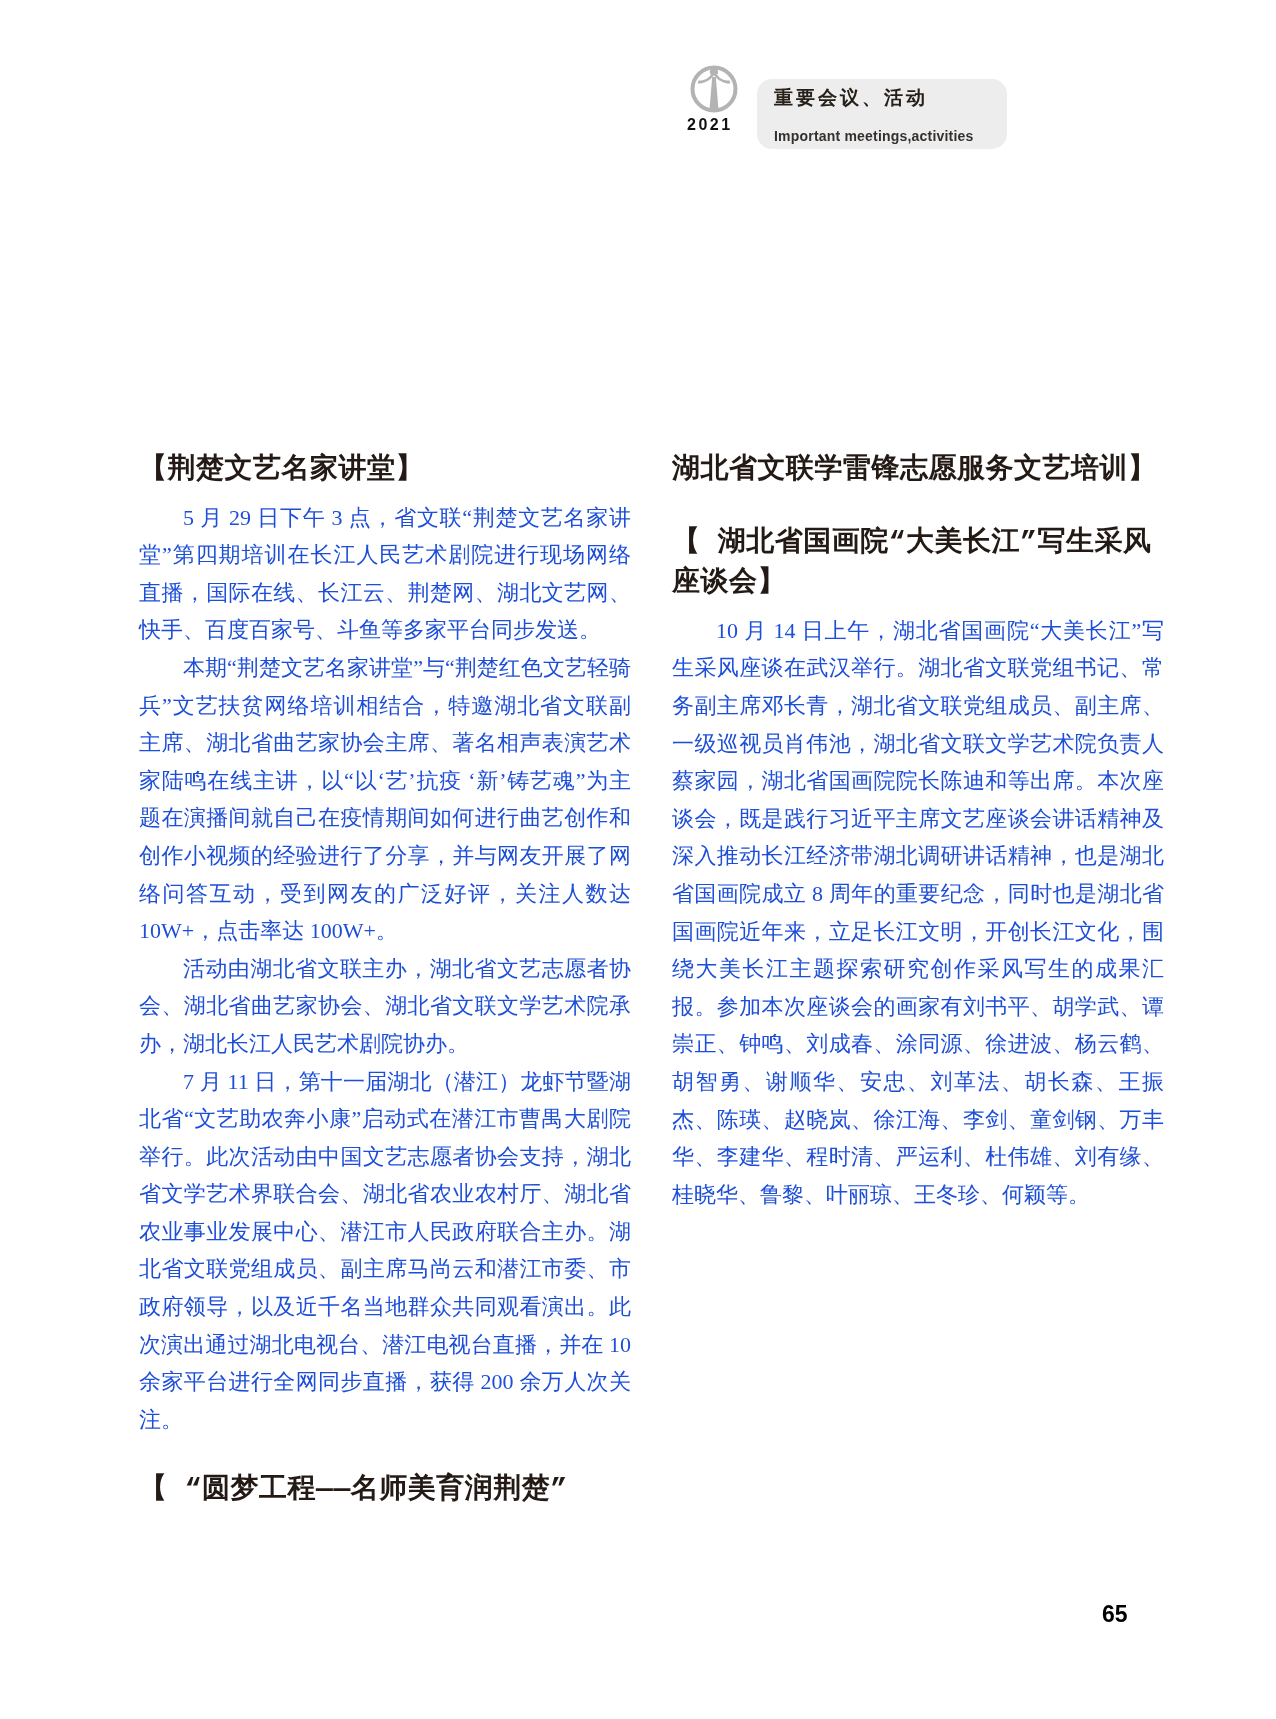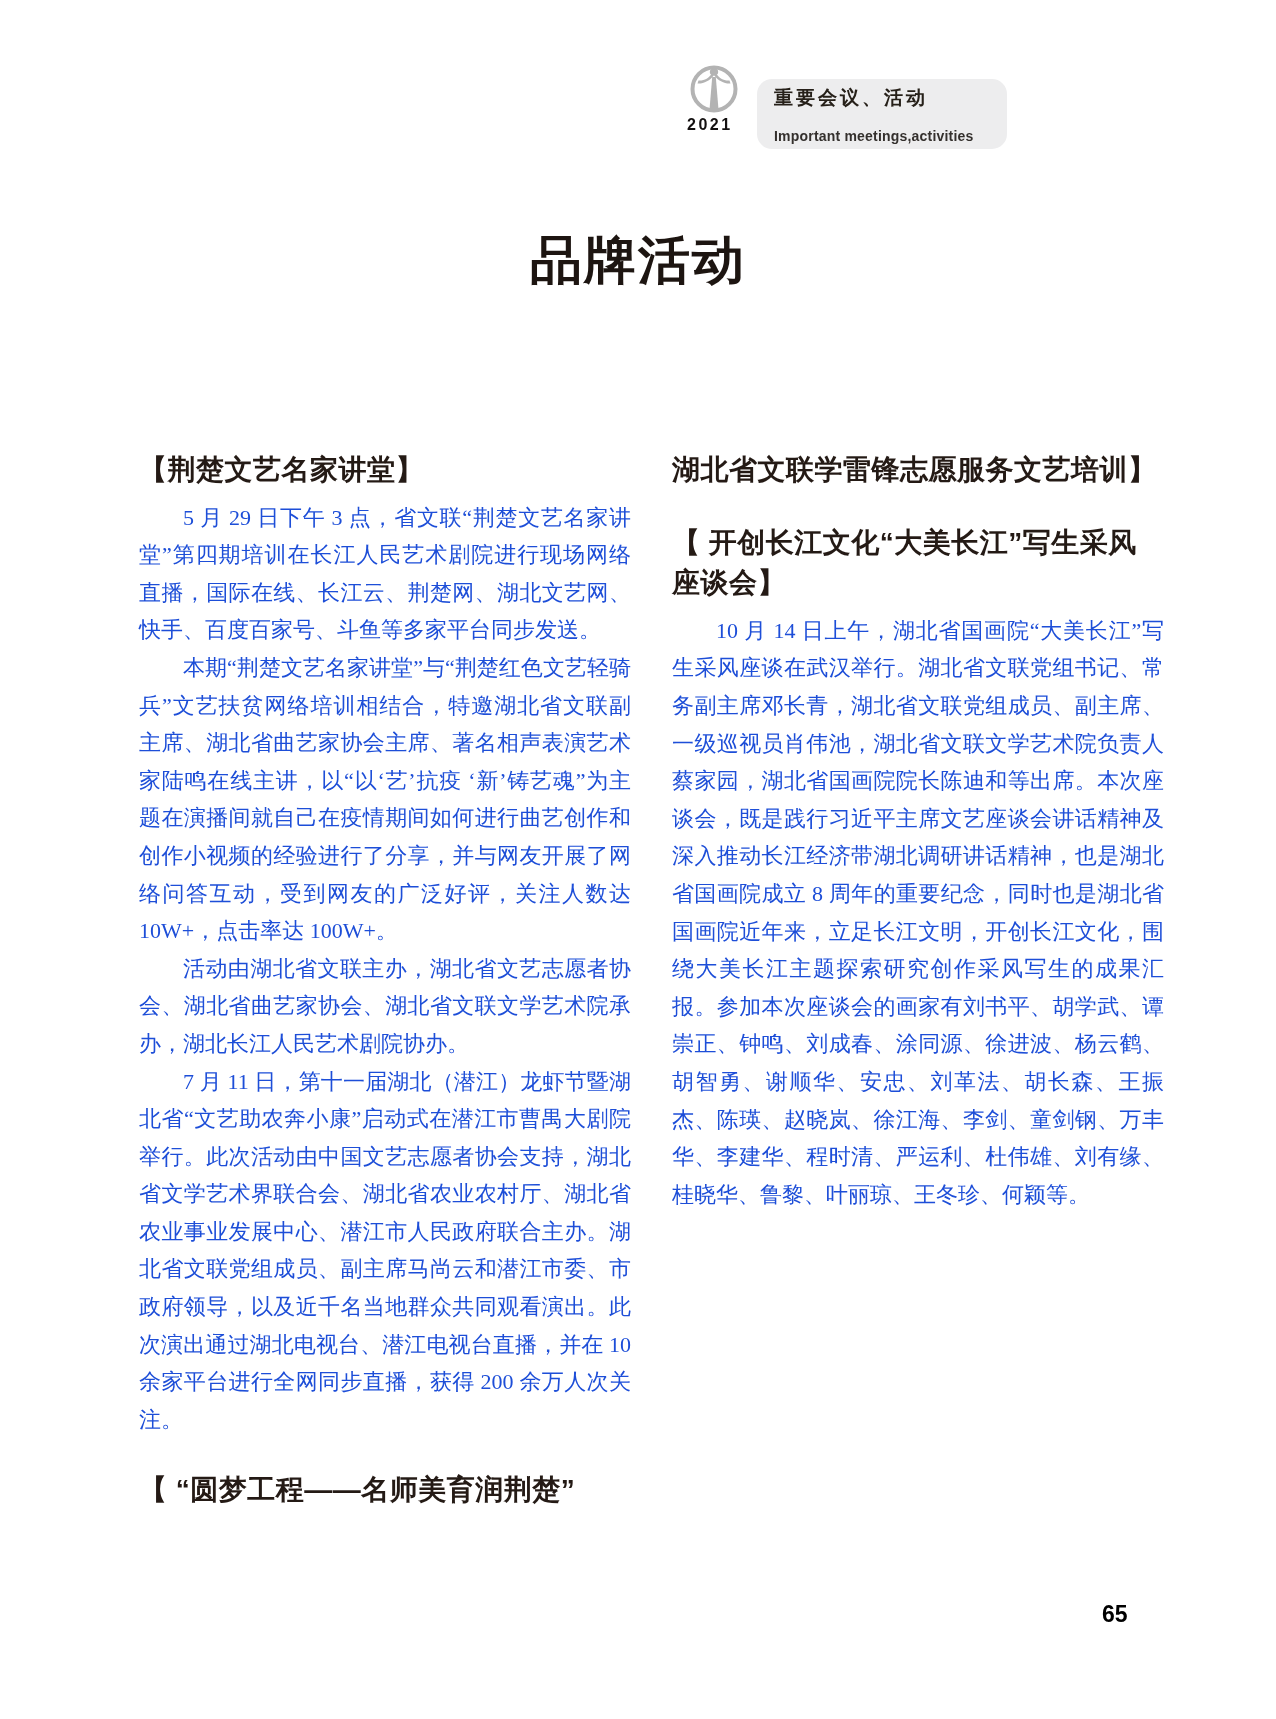--- a/index.html
+++ b/index.html
@@ -36,21 +36,21 @@
     text-align:center; font-family:"Liberation Serif","DejaVu Serif",serif;
     font-size:52px; font-weight:bold; letter-spacing:2px; color:#1d1511;
   }
 
   
   .col { position:absolute; top:450px; width:492px; }
   .col-left  { left:139px; }
   .col-right { left:672px; }
 
   .section-heading {
-    font-family:Liberation Sans, sans-serif;
+    font-family:Liberation Mono, monospace;
     font-size:28px; font-weight:bold; color:#241a15;
     line-height:1.45; margin:0 0 8px 0; letter-spacing:0.5px;
   }
   .section-heading.follow { margin-top:32px; }
 
   .col p {
     font-size:22px; line-height:37.6px; margin:0;
     text-align:justify; text-indent:2em; color:#1d4ed8;
   }
 
@@ -76,35 +76,34 @@
       </svg>
     </span>
     <div class="logo-year">2021</div>
   </div>
 
   <div class="banner">
     <div class="banner-zh">重要会议、活动</div>
     <div class="banner-en">Important meetings,activities</div>
   </div>
 
-  <h1 class="page-title">品牌活动</h1>
 
   <div class="col col-left">
     <h2 class="section-heading">【荆楚文艺名家讲堂】</h2>
     <p>5 月 29 日下午 3 点，省文联“荆楚文艺名家讲堂”第四期培训在长江人民艺术剧院进行现场网络直播，国际在线、长江云、荆楚网、湖北文艺网、快手、百度百家号、斗鱼等多家平台同步发送。</p>
     <p>本期“荆楚文艺名家讲堂”与“荆楚红色文艺轻骑兵”文艺扶贫网络培训相结合，特邀湖北省文联副主席、湖北省曲艺家协会主席、著名相声表演艺术家陆鸣在线主讲，以“以‘艺’抗疫 ‘新’铸艺魂”为主题在演播间就自己在疫情期间如何进行曲艺创作和创作小视频的经验进行了分享，并与网友开展了网络问答互动，受到网友的广泛好评，关注人数达 10W+，点击率达 100W+。</p>
     <p>活动由湖北省文联主办，湖北省文艺志愿者协会、湖北省曲艺家协会、湖北省文联文学艺术院承办，湖北长江人民艺术剧院协办。</p>
 
     <p>7 月 11 日，第十一届湖北（潜江）龙虾节暨湖北省“文艺助农奔小康”启动式在潜江市曹禺大剧院举行。此次活动由中国文艺志愿者协会支持，湖北省文学艺术界联合会、湖北省农业农村厅、湖北省农业事业发展中心、潜江市人民政府联合主办。湖北省文联党组成员、副主席马尚云和潜江市委、市政府领导，以及近千名当地群众共同观看演出。此次演出通过湖北电视台、潜江电视台直播，并在 10 余家平台进行全网同步直播，获得 200 余万人次关注。</p>
 
     <h2 class="section-heading follow">【 “圆梦工程——名师美育润荆楚”</h2>
   </div>
 
   <div class="col col-right">
     <h2 class="section-heading">湖北省文联学雷锋志愿服务文艺培训】</h2>
 
-    <h2 class="section-heading follow">【 开创长江文化“大美长江”写生采风座谈会】</h2>
+    <h2 class="section-heading follow">【 湖北省国画院“大美长江”写生采风座谈会】</h2>
     <p>10 月 14 日上午，湖北省国画院“大美长江”写生采风座谈在武汉举行。湖北省文联党组书记、常务副主席邓长青，湖北省文联党组成员、副主席、一级巡视员肖伟池，湖北省文联文学艺术院负责人蔡家园，湖北省国画院院长陈迪和等出席。本次座谈会，既是践行习近平主席文艺座谈会讲话精神及深入推动长江经济带湖北调研讲话精神，也是湖北省国画院成立 8 周年的重要纪念，同时也是湖北省国画院近年来，立足长江文明，开创长江文化，围绕大美长江主题探索研究创作采风写生的成果汇报。参加本次座谈会的画家有刘书平、胡学武、谭崇正、钟鸣、刘成春、涂同源、徐进波、杨云鹤、胡智勇、谢顺华、安忠、刘革法、胡长森、王振杰、陈瑛、赵晓岚、徐江海、李剑、童剑钢、万丰华、李建华、程时清、严运利、杜伟雄、刘有缘、桂晓华、鲁黎、叶丽琼、王冬珍、何颖等。</p>
   </div>
 
   <div class="page-number">65</div>
 
 </div>
 
 </body></html>

